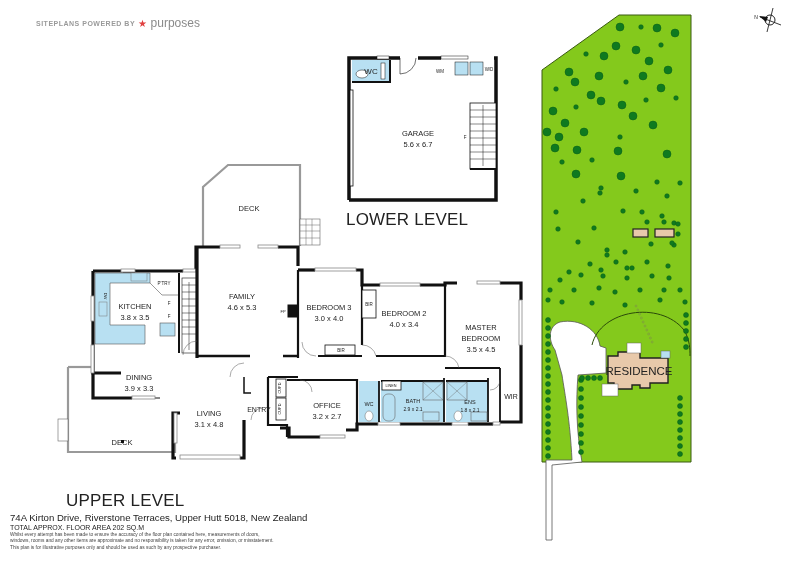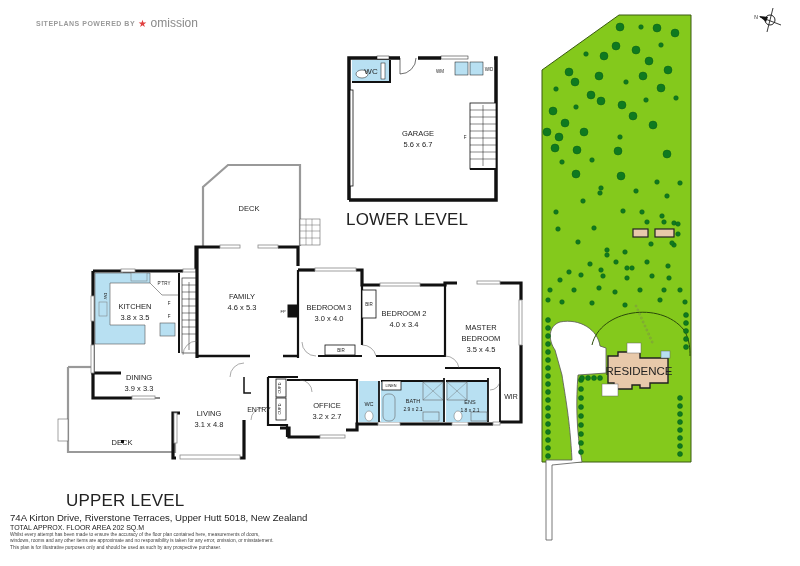--- a/index.html
+++ b/index.html
@@ -14,21 +14,21 @@
   .footer .addr{font-size:9.6px;color:#222;}
   .footer .area{font-size:7px;color:#222;margin-top:1px;}
   .footer .disc{font-size:4.8px;color:#444;line-height:6.3px;margin-top:1px;}
 </style>
 </head>
 <body>
 
 <div class="brand">
   <span>SITEPLANS POWERED BY</span>
   <span class="star">★</span>
-  <span class="rs">omission</span>
+  <span class="rs">purposes</span>
 </div>
 
 <svg class="plan" width="800" height="566" viewBox="0 0 800 566">
 
   <g>
     <polygon points="542,70 619,15 691,15 691,462 542,462" fill="#84c91c" stroke="#3a5a12" stroke-width="1"></polygon>
 
     <path d="M560,322 C548,326 548,340 555,350 L562,375 C565,395 570,420 572,460 L546,460 L546,540 L552,540 L552,465 L582,462 C576,430 576,400 578,375 L606,373 L606,348 L600,346 C598,330 580,318 560,322 Z" fill="#ffffff" stroke="#555" stroke-width="0.8"></path>
 
     <path d="M592,345 C600,310 660,300 684,330 C690,340 690,350 690,356" fill="none" stroke="#2b4a0a" stroke-width="1"></path>

